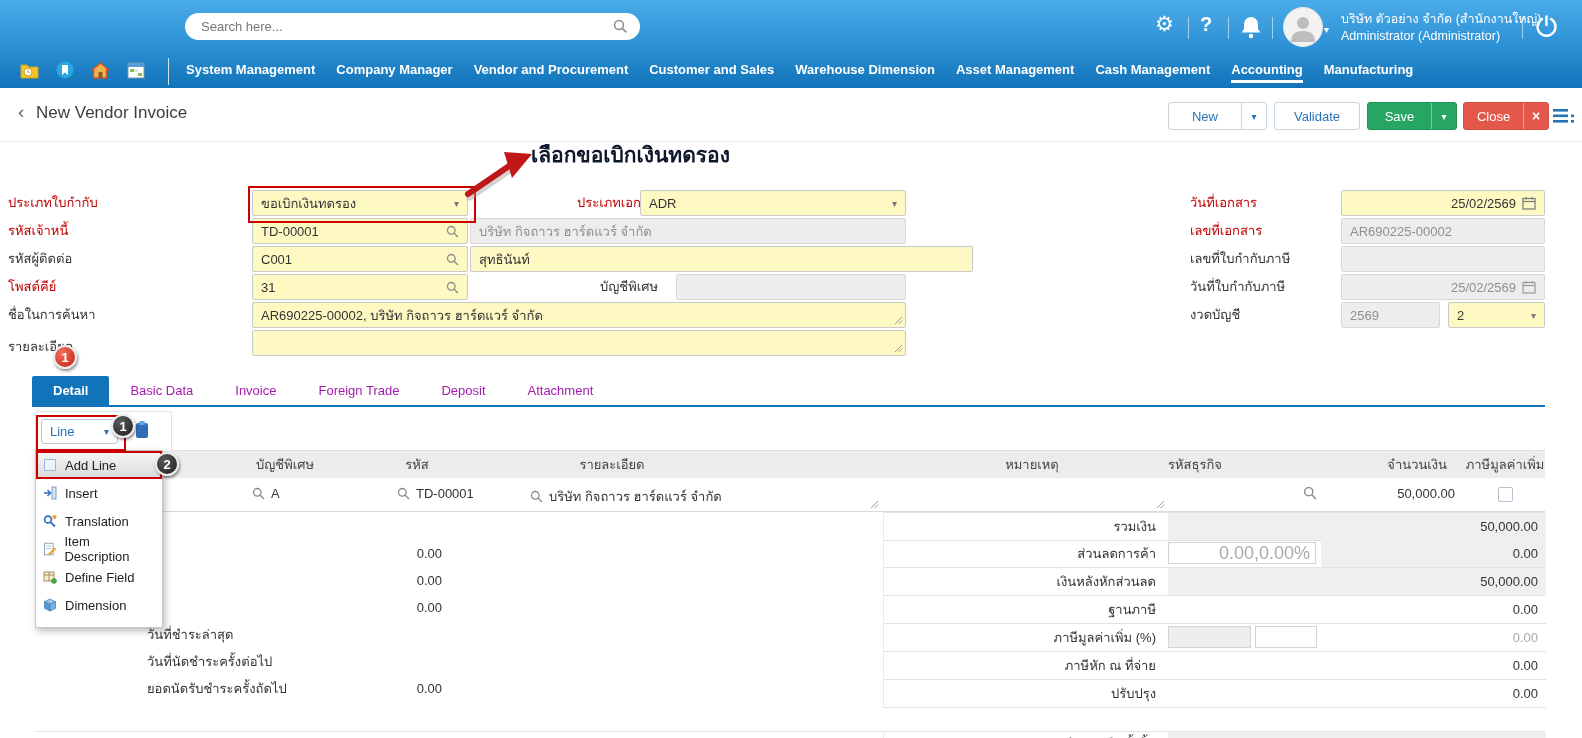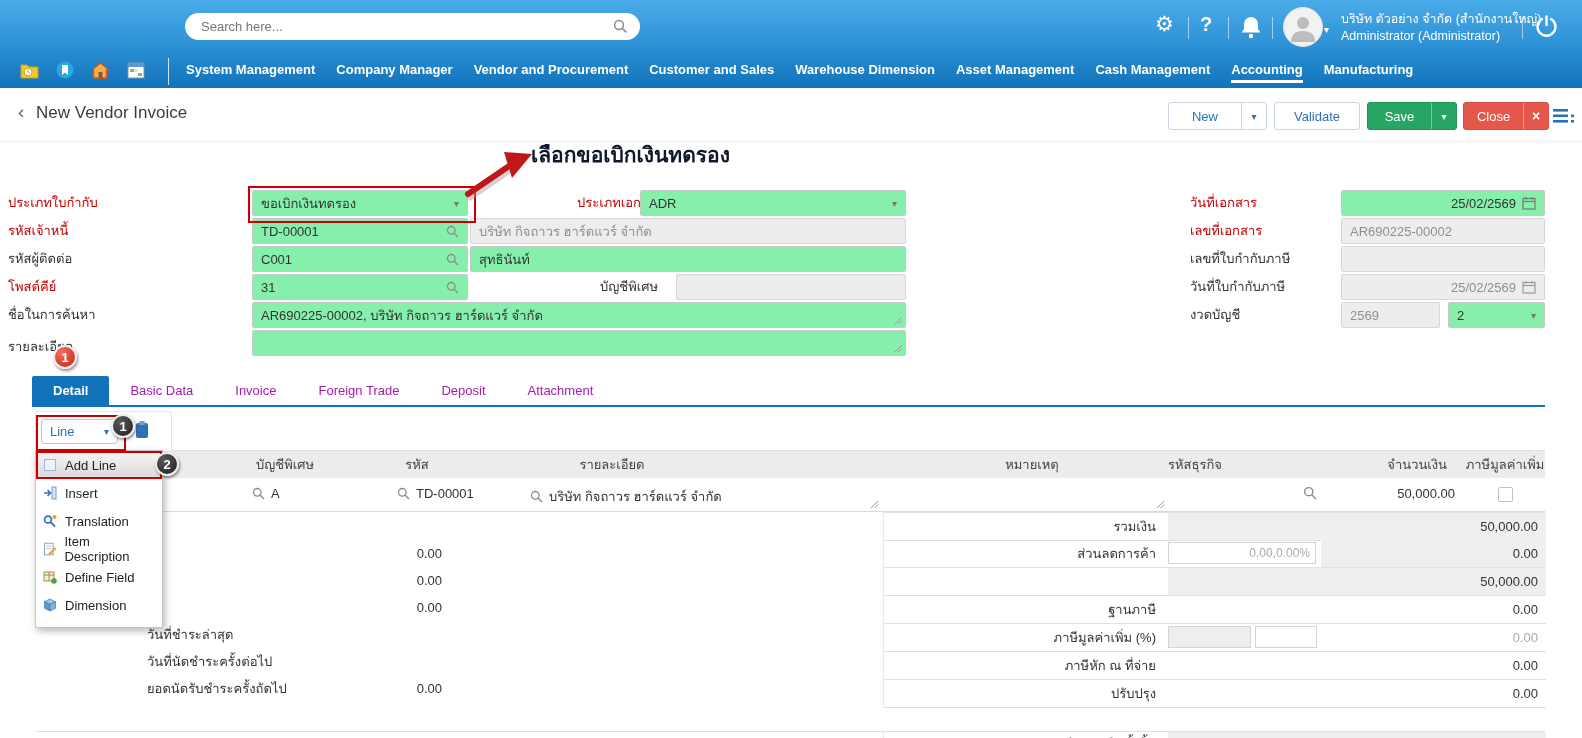--- a/index.html
+++ b/index.html
@@ -53,21 +53,21 @@
   .ann-box{position:absolute;border:2px solid #cc0000;z-index:55;pointer-events:none;}
   .badge{width:24px;height:24px;border-radius:50%;color:#fff;font-weight:bold;font-size:13px;
          display:flex;align-items:center;justify-content:center;border:2px solid #ededed;
          box-shadow:1px 2px 3px rgba(0,0,0,.45);z-index:65;position:absolute;box-sizing:border-box;}
   .badge-black{background:radial-gradient(circle at 35% 30%,#5a5a5a,#1e1e1e);}
   .badge-red{background:radial-gradient(circle at 35% 30%,#f3705f,#c51f10);}
 
   
   .lbl{position:absolute;height:26px;line-height:26px;font-size:13px;color:#333;white-space:nowrap;}
   .lbl.req{color:#c00000;}
-  .fld{position:absolute;height:26px;border:1px solid #c9c9c9;border-radius:2px;background:#86efac;font-size:13px;
+  .fld{position:absolute;height:26px;border:1px solid #c9c9c9;border-radius:2px;background:#fef9c3;font-size:13px;
        color:#333;display:flex;align-items:center;padding:0 8px;box-sizing:border-box;gap:6px;}
   .fld.disabled{background:#ededed;color:#8f8f8f;border-color:#d8d8d8;}
   .fld .grow{flex:1;overflow:hidden;white-space:nowrap;}
   .fld .right{flex:1;text-align:right;overflow:hidden;white-space:nowrap;}
   .caret{color:#777;font-size:10px;margin-left:auto;}
   .handle{position:absolute;right:2px;bottom:2px;}
 
   
   .tabbar{position:absolute;left:32px;top:374px;width:1513px;height:31px;border-bottom:2px solid #1173b9;
           display:flex;align-items:flex-end;}
@@ -101,21 +101,21 @@
   .lsum-val{position:absolute;left:280px;width:127px;text-align:right;}
   .rsum-row{position:absolute;left:883px;width:662px;height:27px;border-bottom:1px solid #e2e2e2;
             border-left:1px solid #e9e9e9;box-sizing:content-box;}
   .rsum-lbl{position:absolute;left:0;top:0;width:272px;height:27px;line-height:27px;text-align:right;
             padding-right:8px;font-size:13px;color:#333;white-space:nowrap;}
   .rsum-val{position:absolute;left:284px;right:0;top:0;height:27px;line-height:27px;text-align:right;
             padding-right:8px;font-size:13px;color:#333;}
   .rsum-val.grey{background:#efefef;}
   .rsum-val.dim{color:#a9a9a9;}
   .rsum-box{position:absolute;top:2px;height:22px;border:1px solid #d4d4d4;box-sizing:border-box;
-            font-size:12px;line-height:20px;}
+            font-size:18px;line-height:20px;}
   .botline{position:absolute;left:35px;top:731px;width:1510px;height:1px;background:#e2e2e2;}
 </style>
 </head>
 <body>
 
 <div class="screen">
 
   <div class="hdr">
 
     <div class="search-pill">
@@ -262,21 +262,21 @@
   </div>
 
   <div class="lbl" style="left:8px;top:246px;">รหัสผู้ติดต่อ</div>
   <div class="fld" style="left:252px;top:246px;width:216px;">
     <span class="grow">C001</span>
     <svg width="13" height="13" viewBox="0 0 13 13">
         <circle cx="5.3" cy="5.3" r="3.8" fill="none" stroke="#8a8a8a" stroke-width="1.3"></circle>
         <line x1="8.2" y1="8.2" x2="12" y2="12" stroke="#8a8a8a" stroke-width="1.3"></line>
       </svg>
   </div>
-  <div class="fld" style="left:470px;top:246px;width:436px;">
+  <div class="fld" style="left:470px;top:246px;width:503px;">
     <span class="grow">สุทธินันท์</span>
   </div>
   <div class="lbl" style="left:1190px;top:246px;">เลขที่ใบกำกับภาษี</div>
   <div class="fld disabled" style="left:1341px;top:246px;width:204px;">
     <span class="grow"></span>
   </div>
 
   <div class="lbl req" style="left:8px;top:274px;">โพสต์คีย์</div>
   <div class="fld" style="left:252px;top:274px;width:216px;">
     <span class="grow">31</span>
@@ -484,20 +484,21 @@
   <div class="rsum-row" style="top:512px;border-top:1px solid #e2e2e2;">
     <span class="rsum-lbl">รวมเงิน</span>
     <span class="rsum-val grey">50,000.00</span>
   </div>
   <div class="rsum-row" style="top:540px;">
     <span class="rsum-lbl">ส่วนลดการค้า</span>
     <span class="rsum-box" style="left:284px;width:148px;background:#fff;color:#aaa;text-align:right;padding:0 5px;">0.00,0.00%</span>
     <span class="rsum-val grey" style="left:437px;">0.00</span>
   </div>
   <div class="rsum-row" style="top:568px;">
+    <span class="rsum-lbl">เงินหลังหักส่วนลด</span>
     <span class="rsum-val grey">50,000.00</span>
   </div>
   <div class="rsum-row" style="top:596px;">
     <span class="rsum-lbl">ฐานภาษี</span>
     <span class="rsum-val">0.00</span>
   </div>
   <div class="rsum-row" style="top:624px;">
     <span class="rsum-lbl">ภาษีมูลค่าเพิ่ม (%)</span>
     <span class="rsum-box" style="left:284px;width:83px;background:#eee;"></span>
     <span class="rsum-box" style="left:371px;width:62px;background:#fff;"></span>

